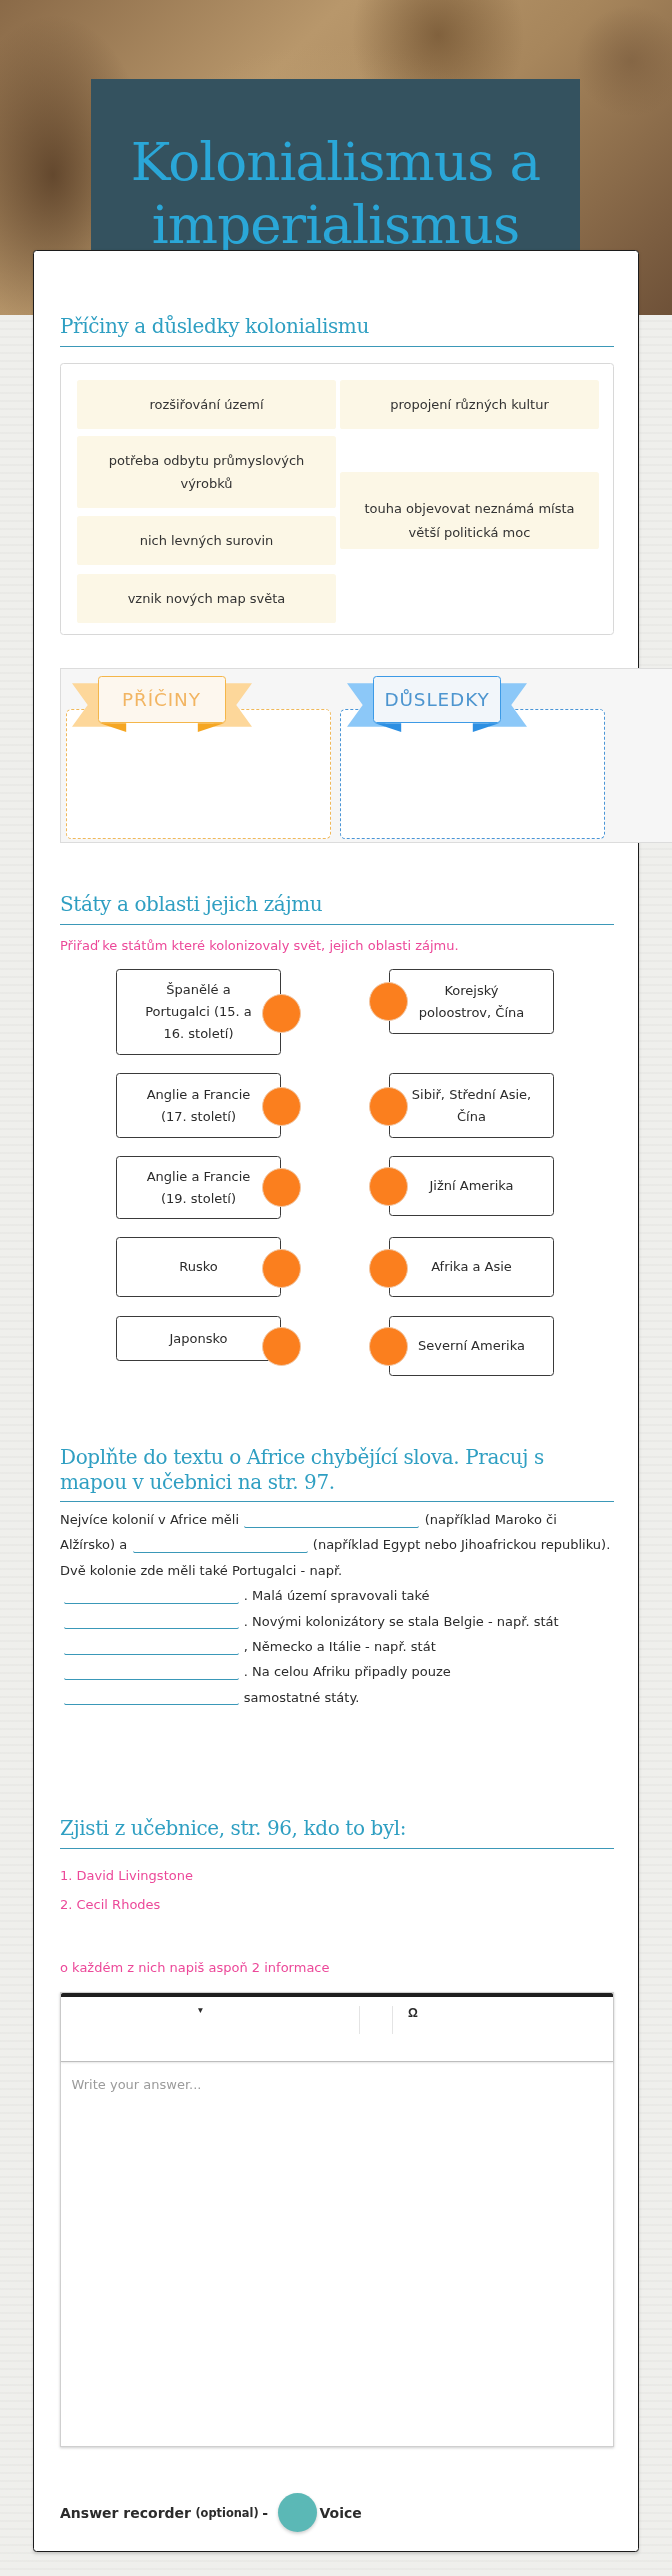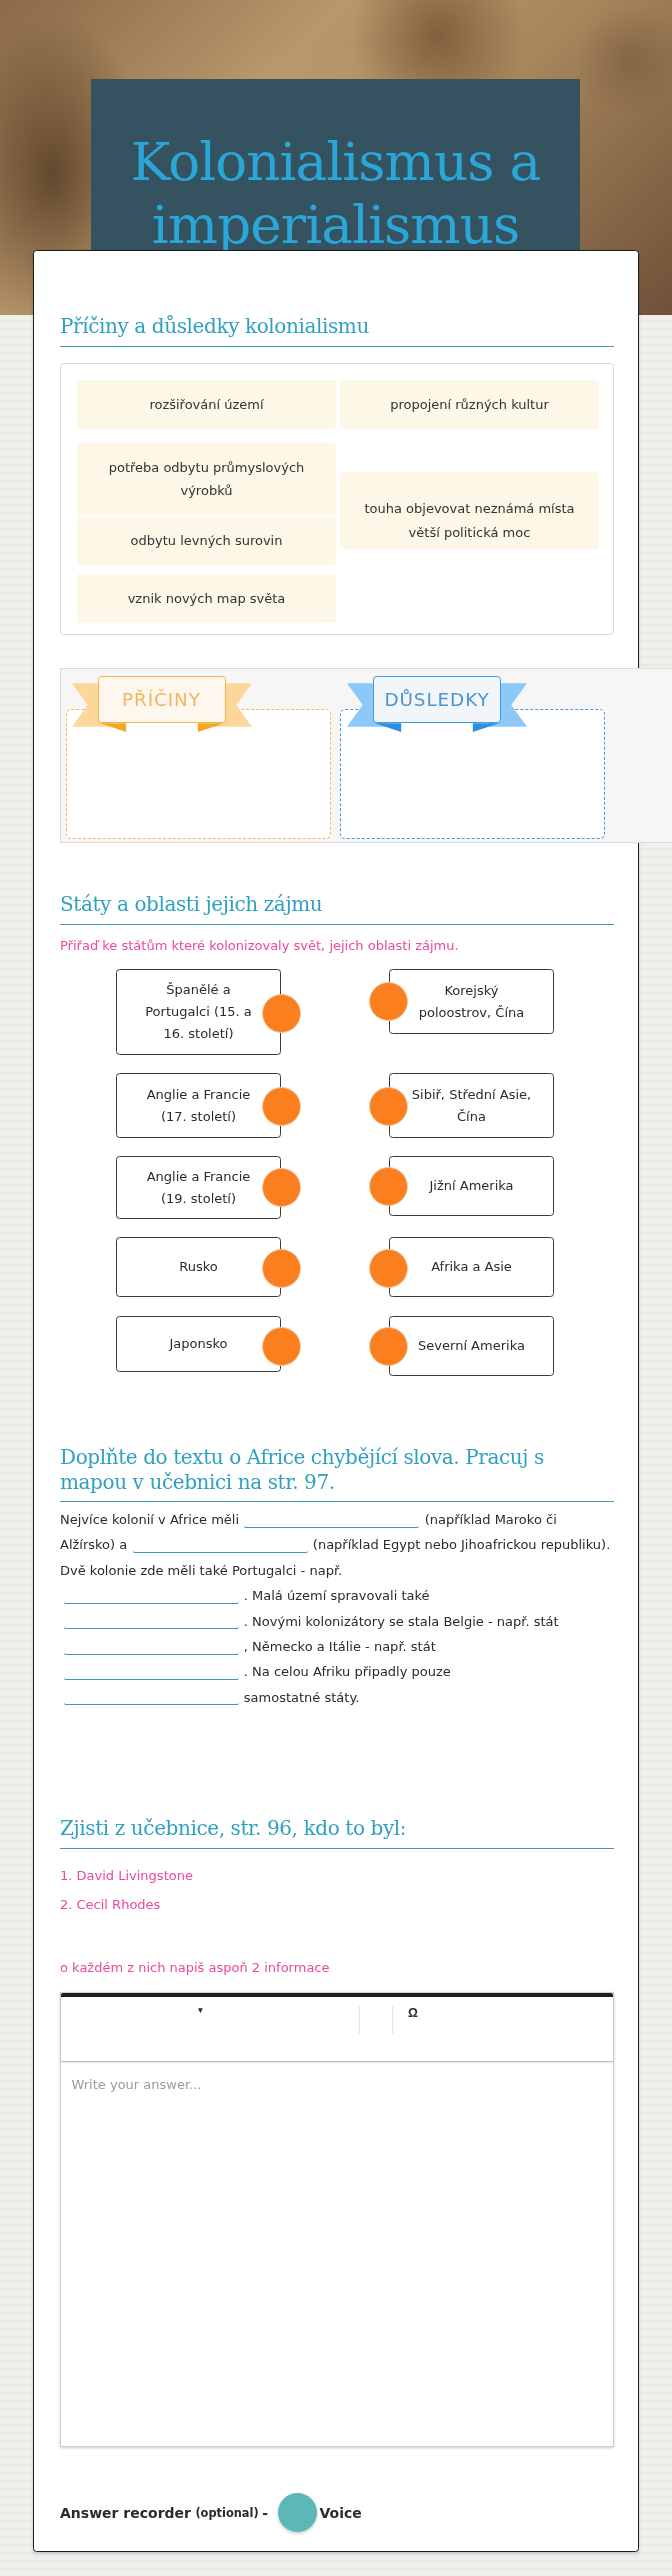--- a/index.html
+++ b/index.html
@@ -133,23 +133,23 @@
   </div>
 </div>
 
 <div class="card">
 
   <h2 class="section-title" style="top:63px;">Příčiny a důsledky kolonialismu</h2>
 
   <div class="cat-box">
     <div class="chip" style="left:16px; top:16px; height:49px;">rozšiřování území</div>
     <div class="chip" style="left:279px; top:16px; height:49px;">propojení různých kultur</div>
-    <div class="chip" style="left:16px; top:72px; height:72px;margin-top:7px;">potřeba odbytu průmyslových výrobků</div>
+    <div class="chip" style="left:16px; top:72px; height:72px;">potřeba odbytu průmyslových výrobků</div>
     <div class="chip" style="left:279px; top:72px; height:72px;margin-top:36px;">touha objevovat neznámá místa</div>
-    <div class="chip" style="left:16px; top:152px; height:49px;">odbytu levných surovin</div>
+    <div class="chip" style="left:16px; top:152px; height:49px;">nich levných surovin</div>
     <div class="chip" style="left:279px; top:152px; height:33px;">větší politická moc</div>
     <div class="chip" style="left:16px; top:210px; height:49px;">vznik nových map světa</div>
   </div>
 
   <div class="cat-area">
     <div class="drop orange"></div>
     <div class="drop blue"></div>
 
     <div class="ribbon orange" style="left:10.5px;">
       <svg style="position:absolute;left:0;top:7px;" width="180" height="51" viewBox="0 0 206 58">
@@ -172,21 +172,21 @@
     </div>
   </div>
 
   <h2 class="section-title" style="top:641px;">Státy a oblasti jejich zájmu</h2>
   <p class="text" style="position:absolute; left:26px; top:687px;">Přiřaď ke státům které kolonizovaly svět, jejich oblasti zájmu.</p>
 
   <div class="match-box left" style="top:718px; height:86px;">Španělé a Portugalci (15. a 16. století)</div>
   <div class="match-box left" style="top:822px; height:65px;">Anglie a Francie (17. století)</div>
   <div class="match-box left" style="top:905px; height:63px;">Anglie a Francie (19. století)</div>
   <div class="match-box left" style="top:986px; height:60px;">Rusko</div>
-  <div class="match-box left" style="top:1065px; height:56px;">Japonsko</div>
+  <div class="match-box left" style="top:1065px; height:45px;">Japonsko</div>
 
   <div class="match-box right" style="top:718px; height:65px;">Korejský poloostrov, Čína</div>
   <div class="match-box right" style="top:822px; height:65px;">Sibiř, Střední Asie, Čína</div>
   <div class="match-box right" style="top:905px; height:60px;">Jižní Amerika</div>
   <div class="match-box right" style="top:986px; height:60px;">Afrika a Asie</div>
   <div class="match-box right" style="top:1065px; height:60px;">Severní Amerika</div>
 
   <div class="dot" style="left:228px; top:743px;"></div>
   <div class="dot" style="left:228px; top:836px;"></div>
   <div class="dot" style="left:228px; top:917px;"></div>

